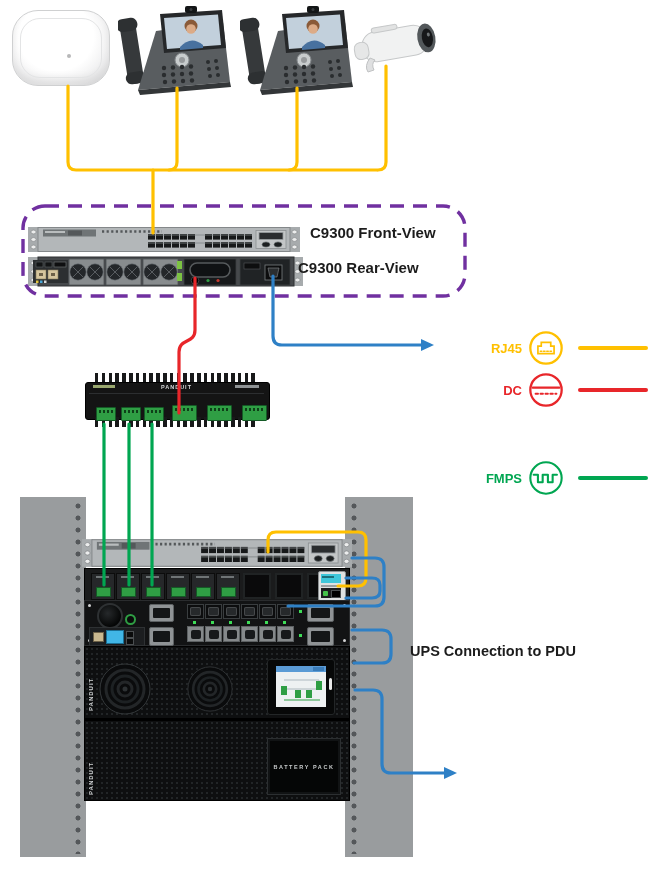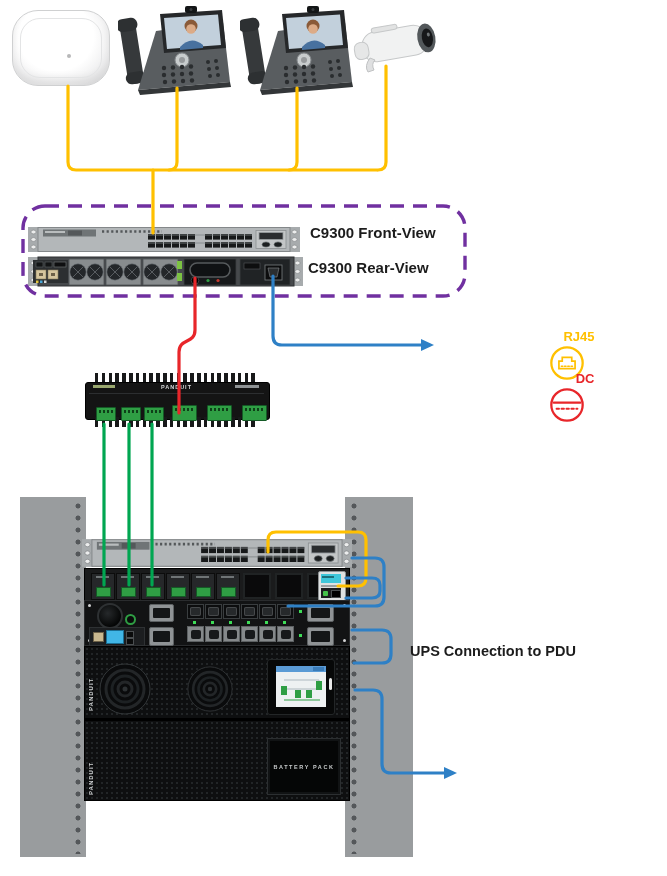--- a/index.html
+++ b/index.html
@@ -3,21 +3,21 @@
 <meta charset="utf-8">
 <style>
   html,body{margin:0;padding:0;background:#fff;}
   #canvas{position:relative;width:667px;height:876px;background:#fff;overflow:hidden;
           font-family:"Liberation Sans",sans-serif;}
   .abs{position:absolute;}
   .lbl{position:absolute;font-weight:bold;color:#1c1c1c;white-space:nowrap;}
   .sw-label{font-size:15px;}
   .ann{font-size:14.5px;}
   
-  .leg-row{position:absolute;left:462px;width:205px;height:38px;display:flex;align-items:center;flex-direction:column;}
+  .leg-row{position:absolute;left:462px;width:205px;height:38px;display:flex;align-items:center;}
   .leg-label{width:60px;text-align:right;font-weight:bold;font-size:13px;}
   .leg-icon{width:38px;height:38px;margin-left:5px;flex:0 0 auto;}
   .leg-line{width:70px;height:3.5px;margin-left:13px;border-radius:2px;}
   
   .ap{position:absolute;left:12px;top:10px;width:96px;height:74px;border-radius:26px;
       background:radial-gradient(ellipse at 45% 35%, #ffffff 50%, #ececed 78%, #dddedf 100%);
       border:1px solid #cfd0d1;box-shadow:inset 0 -7px 9px rgba(0,0,0,.07);}
   .ap::before{content:"";position:absolute;inset:7px;border-radius:20px;border:1px solid #e3e4e5;}
   .ap::after{content:"";position:absolute;left:56%;top:58%;width:4px;height:4px;border-radius:50%;background:#b7b8b9;}
   
@@ -253,21 +253,21 @@
       <circle cx="180" cy="26.5" r="1.6" fill="#2f9e44"></circle>
       <circle cx="190" cy="26.5" r="1.6" fill="#c5392f"></circle>
       <rect x="212" y="5" width="50" height="26" fill="#202325" stroke="#3c4042" stroke-width=".8"></rect>
       <rect x="216" y="9" width="16" height="6" fill="#0d0e0f" stroke="#54585a" stroke-width=".6"></rect>
       <rect x="237" y="11" width="17" height="15" fill="#0c0d0e" stroke="#6f7375" stroke-width=".9"></rect>
       <path d="M240,14 h11 l-2,9 h-7 z" fill="#2b2e30" stroke="#888c8e" stroke-width=".6"></path>
     </svg>
   </div>
 
   <div class="lbl sw-label" style="left:310px;top:224px">C9300 Front-View</div>
-  <div class="lbl sw-label" style="left:308px;top:259px">C9300 Rear-View</div>
+  <div class="lbl sw-label" style="left:298px;top:259px">C9300 Rear-View</div>
 
   <div class="abs" style="left:85px;top:373px;width:183px;height:54px">
     <div class="fins" style="top:0"></div>
     <div class="abs" style="left:0;top:9px;width:183px;height:36px;background:#141414;border:1px solid #000;border-radius:3px"></div>
     <div class="fins" style="top:44px"></div>
     <div class="abs" style="left:0;top:11px;width:183px;text-align:center;color:#d7d9da;font-size:5.5px;font-weight:bold;letter-spacing:1px">PANDUIT</div>
     <div class="abs" style="left:8px;top:12px;width:22px;height:3px;background:#9aa86f"></div>
     <div class="abs" style="left:150px;top:12px;width:24px;height:3px;background:#8f9395"></div>
     <div class="abs" style="left:4px;top:20px;width:175px;height:1px;background:#2c2e30"></div>
     <div class="term" style="left:11px;top:34px;width:18px;height:12px"></div>
@@ -475,20 +475,30 @@
     <span class="leg-label" style="color: rgb(232, 38, 42);">DC</span>
     <svg class="leg-icon" viewBox="-20 -20 40 40">
       <g fill="none" stroke-width="2.4" stroke-linecap="round" style="stroke: rgb(232, 38, 42);">
         <circle cx="0" cy="0" r="16.5"></circle>
         <path d="M-14,-2.5 H14" stroke-width="2.2"></path>
         <path d="M-11,4 H11" stroke-width="2" stroke-dasharray="2.6 2.6"></path>
       </g>
     </svg>
     <div class="leg-line" style="background: rgb(232, 38, 42);"></div>
   </div>
+  <div class="leg-row" style="top:459px">
+    <span class="leg-label" style="color: rgb(0, 166, 81);">FMPS</span>
+    <svg class="leg-icon" viewBox="-20 -20 40 40">
+      <g fill="none" stroke-width="2.2" stroke-linecap="round" stroke-linejoin="round" style="stroke: rgb(0, 166, 81);">
+        <circle cx="0" cy="0" r="16.5"></circle>
+        <path d="M-13,-3.5 h4.5 v8 h5 v-8 h5.5 v8 h5 v-8 h4.5"></path>
+      </g>
+    </svg>
+    <div class="leg-line" style="background: rgb(0, 166, 81);"></div>
+  </div>
 
   <svg class="abs" style="left:0;top:0;z-index:30;pointer-events:none" width="667" height="876" viewBox="0 0 667 876">
 
     <rect x="23" y="206" width="442" height="90" rx="22" fill="none" stroke-width="3.4" stroke-dasharray="14 9" style="stroke: rgb(112, 48, 160);"></rect>
 
     <g fill="none" stroke-width="3.2" stroke-linecap="round" style="stroke: rgb(255, 192, 0);">
       <path d="M68,86 V162 Q68,170 76,170 H377"></path>
       <path d="M177,88 V162 Q177,170 169,170"></path>
       <path d="M297,88 V162 Q297,170 289,170"></path>
       <path d="M386,66 V162 Q386,170 378,170"></path>

